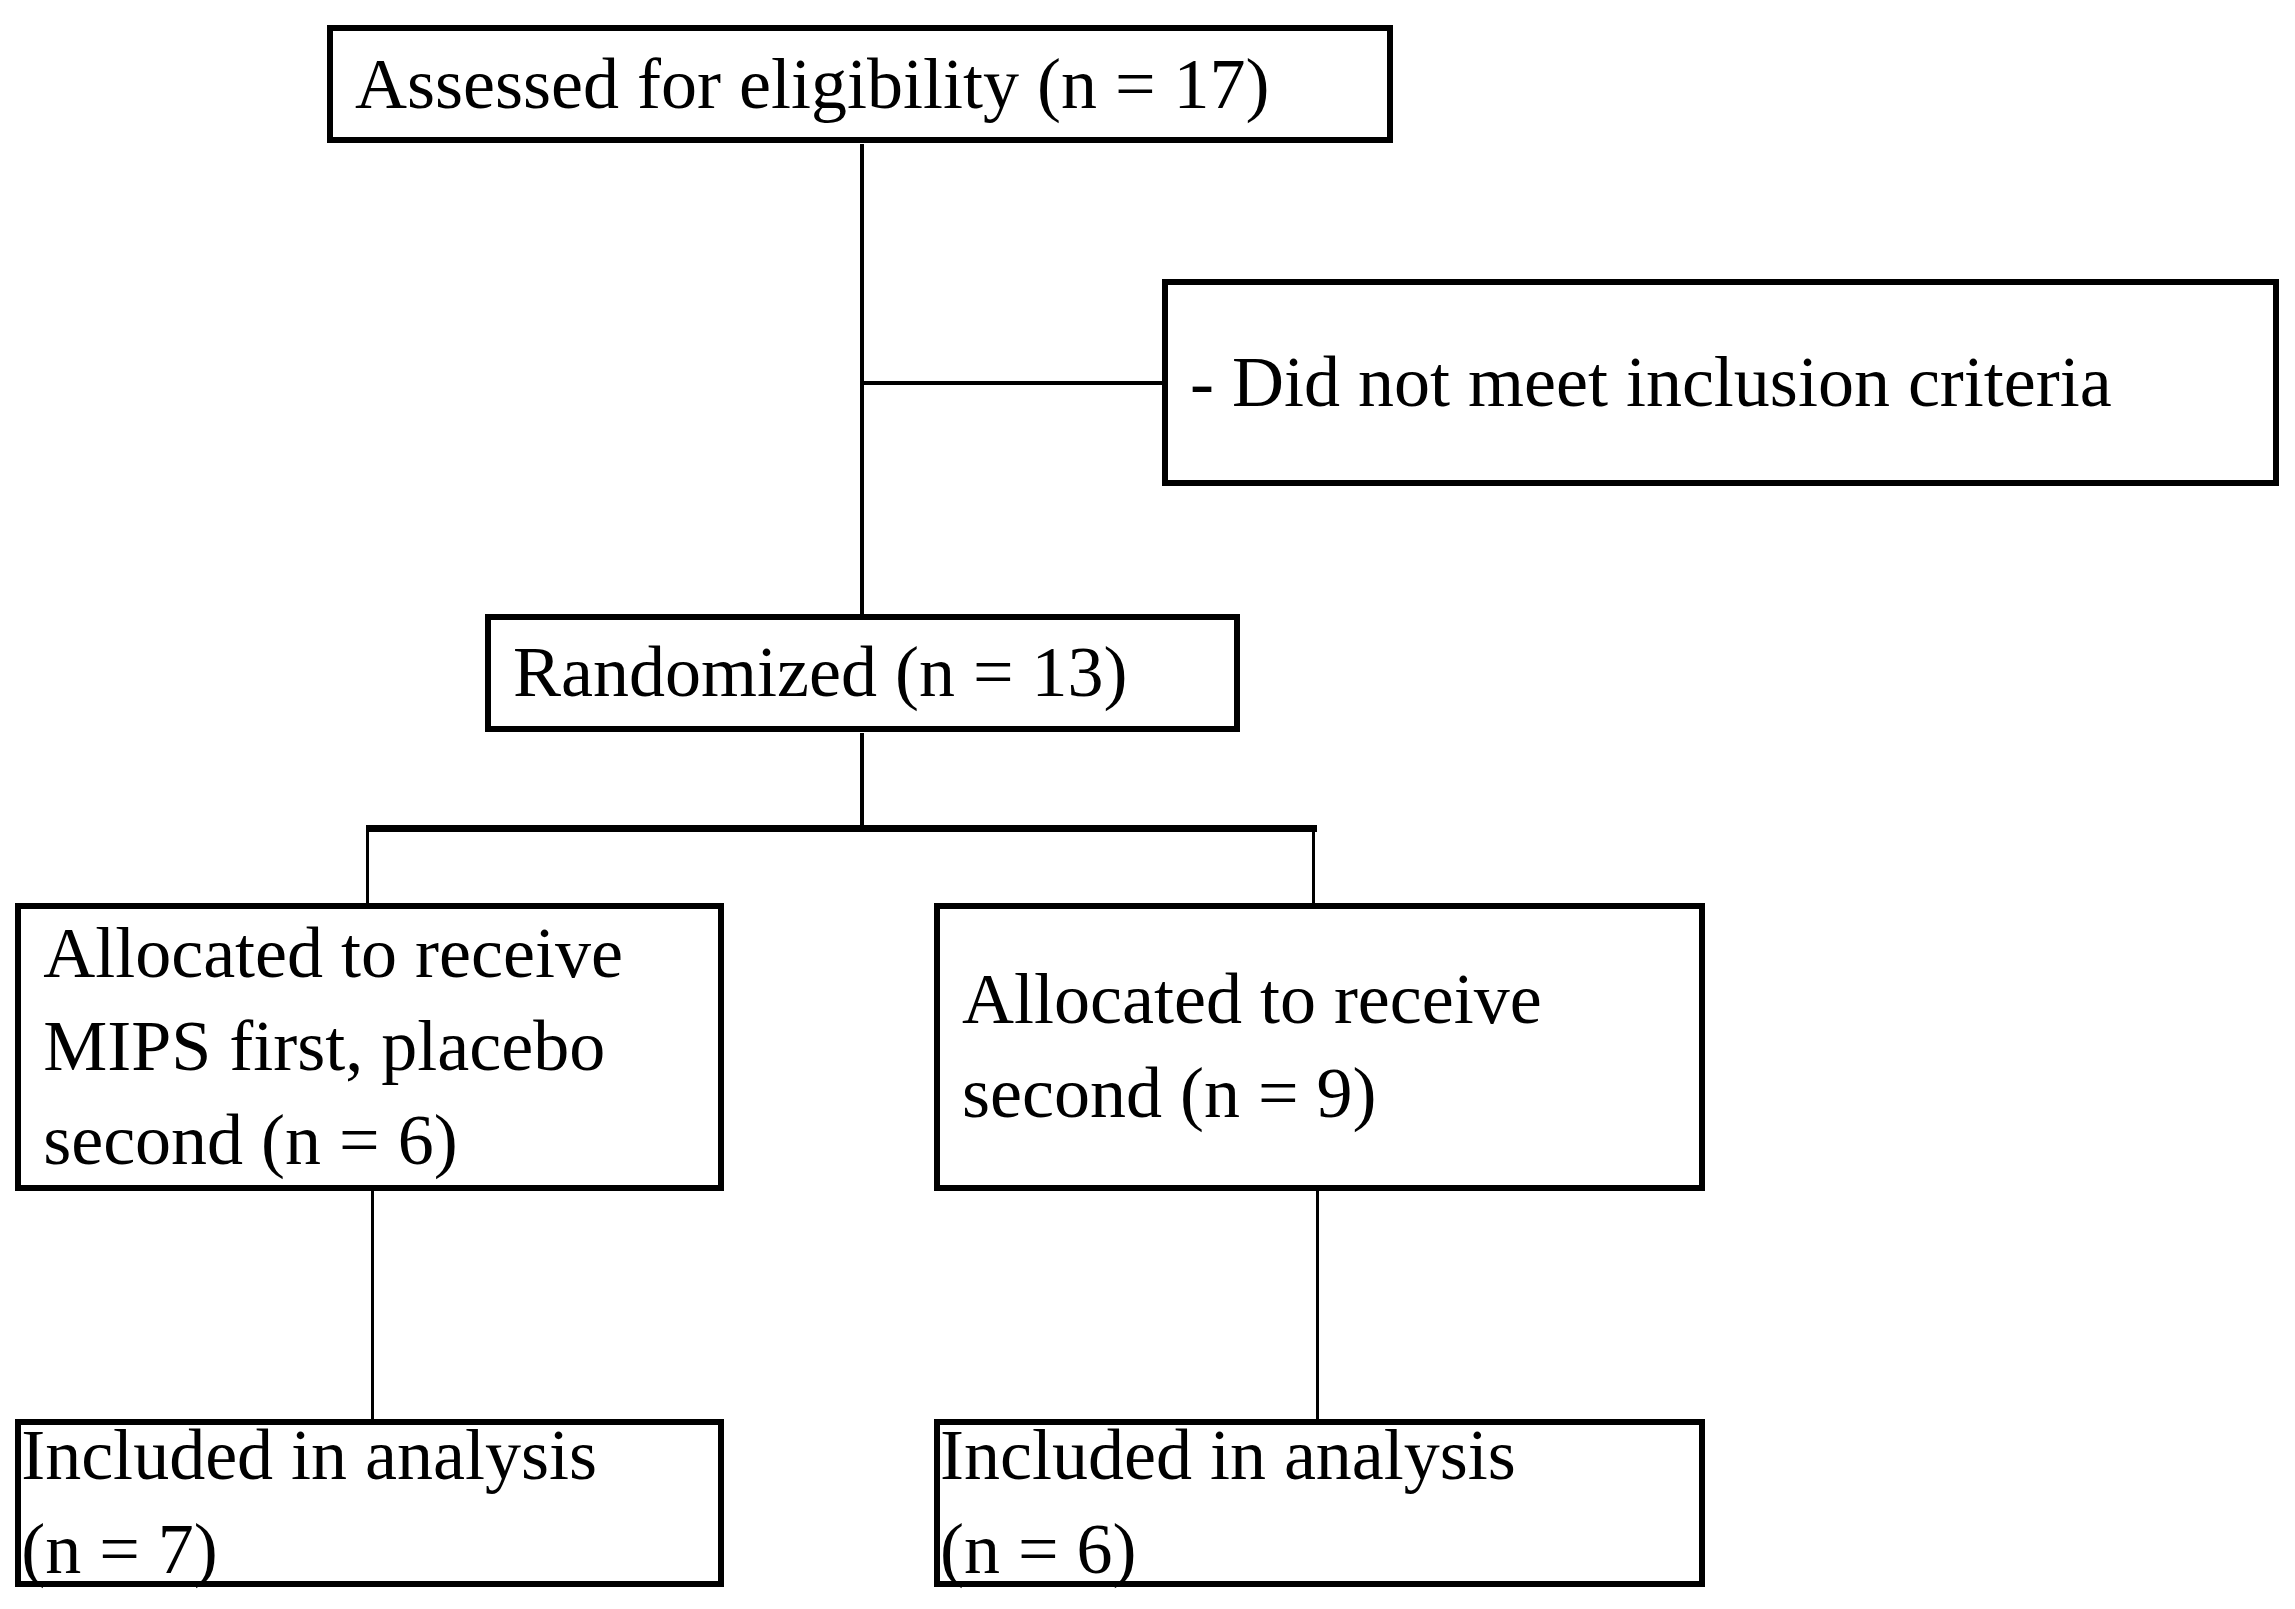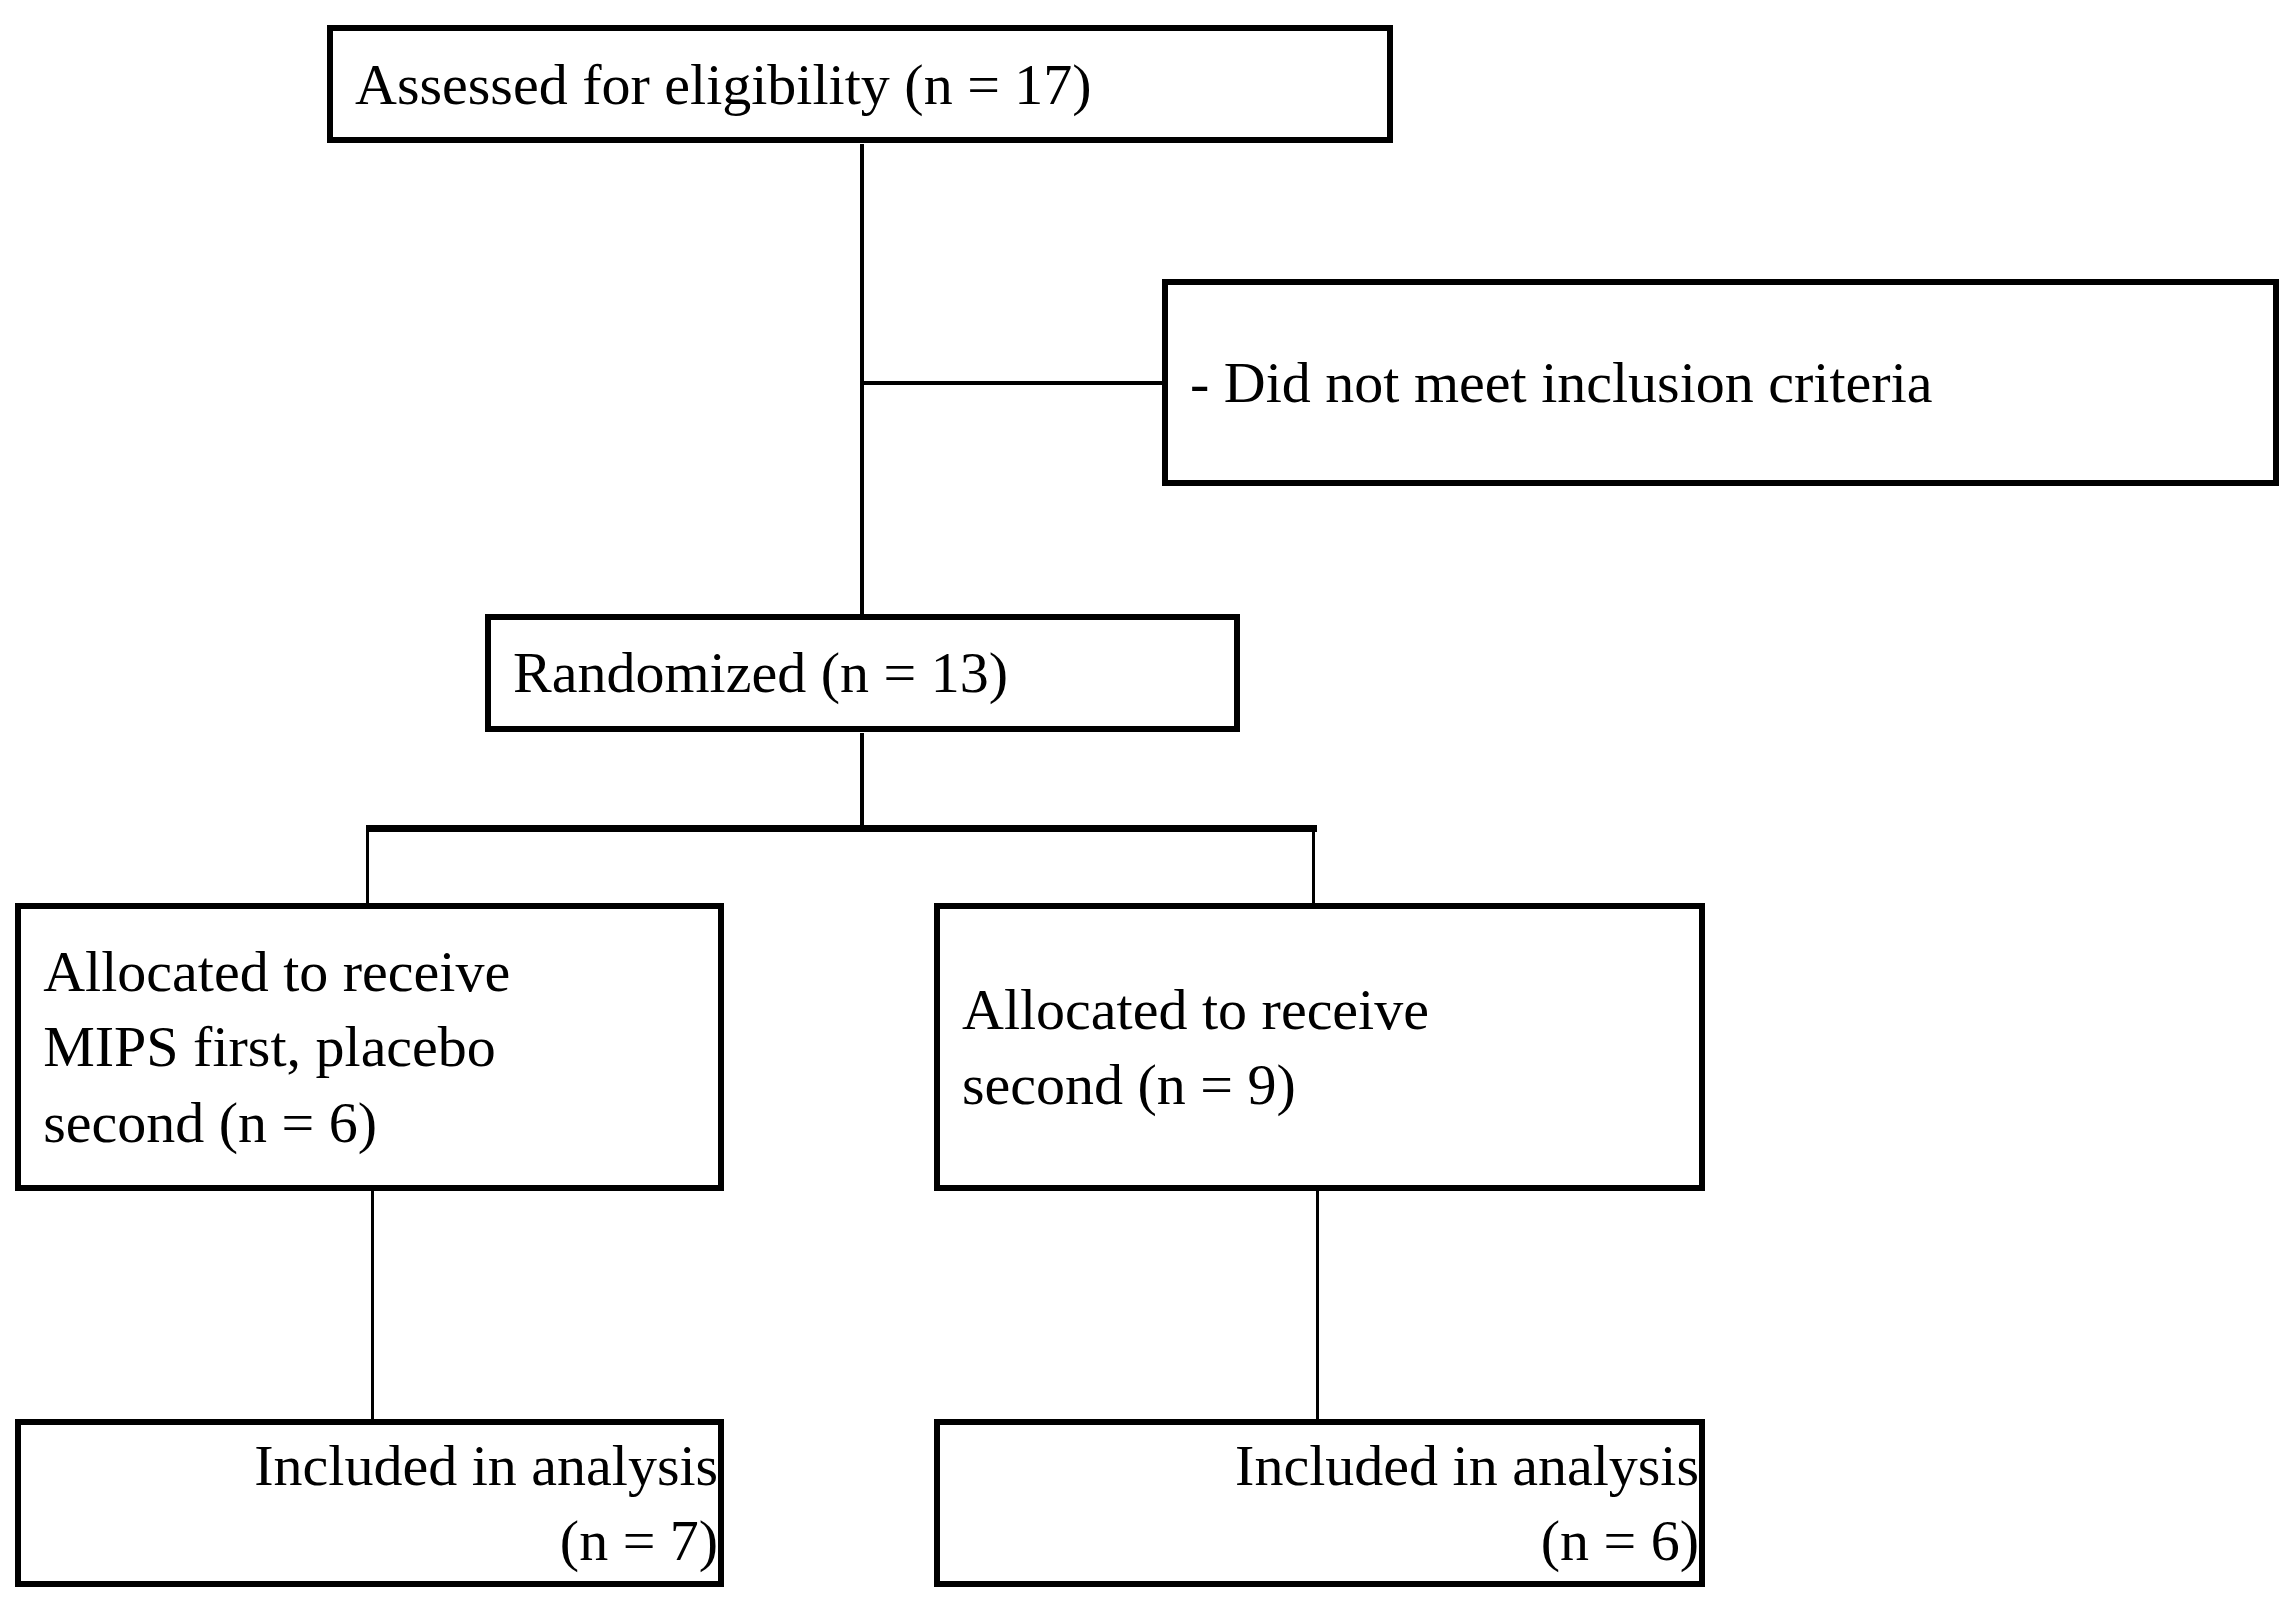--- a/index.html
+++ b/index.html
@@ -18,27 +18,27 @@
   }
   .box {
     position: absolute;
     box-sizing: border-box;
     border: 6px solid #000000;
     background: #ffffff;
     display: flex;
     flex-direction: column;
     justify-content: center;
     line-height: 1.30;
-    font-size: 58px;
+    font-size: 72px;
   }
   .box .line {
     white-space: pre;
   }
   .box.pad-left  { padding-left: 22px; padding-right: 15.2px; align-items: flex-start; text-align: left; }
-  .box.centered  { align-items: flex-end; text-align: center; }
+  .box.centered  { align-items: flex-start; text-align: center; }
 
   
   .vline {
     position: absolute;
     background: #000000;
     width: 4.2px;
   }
   .hline {
     position: absolute;
     background: #000000;

